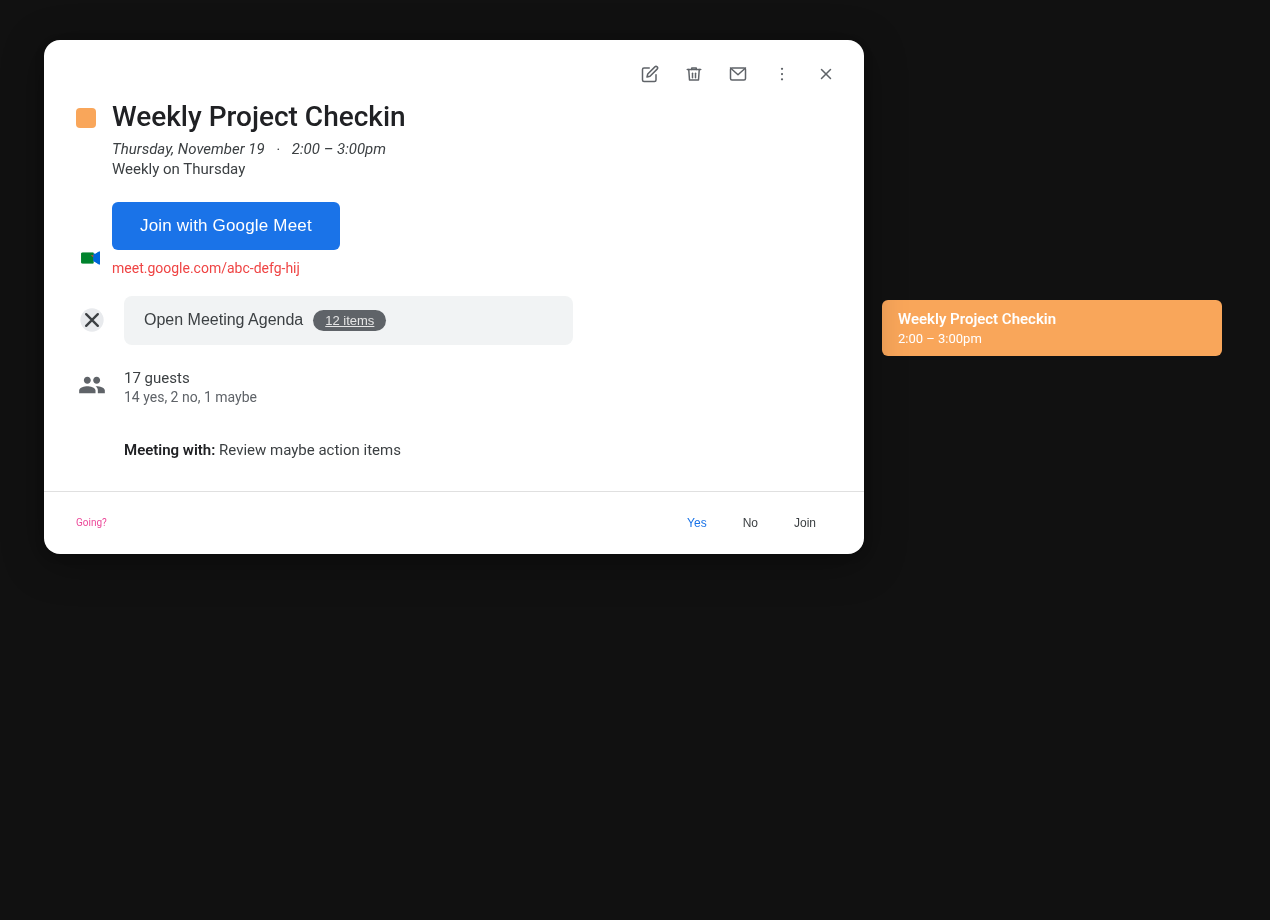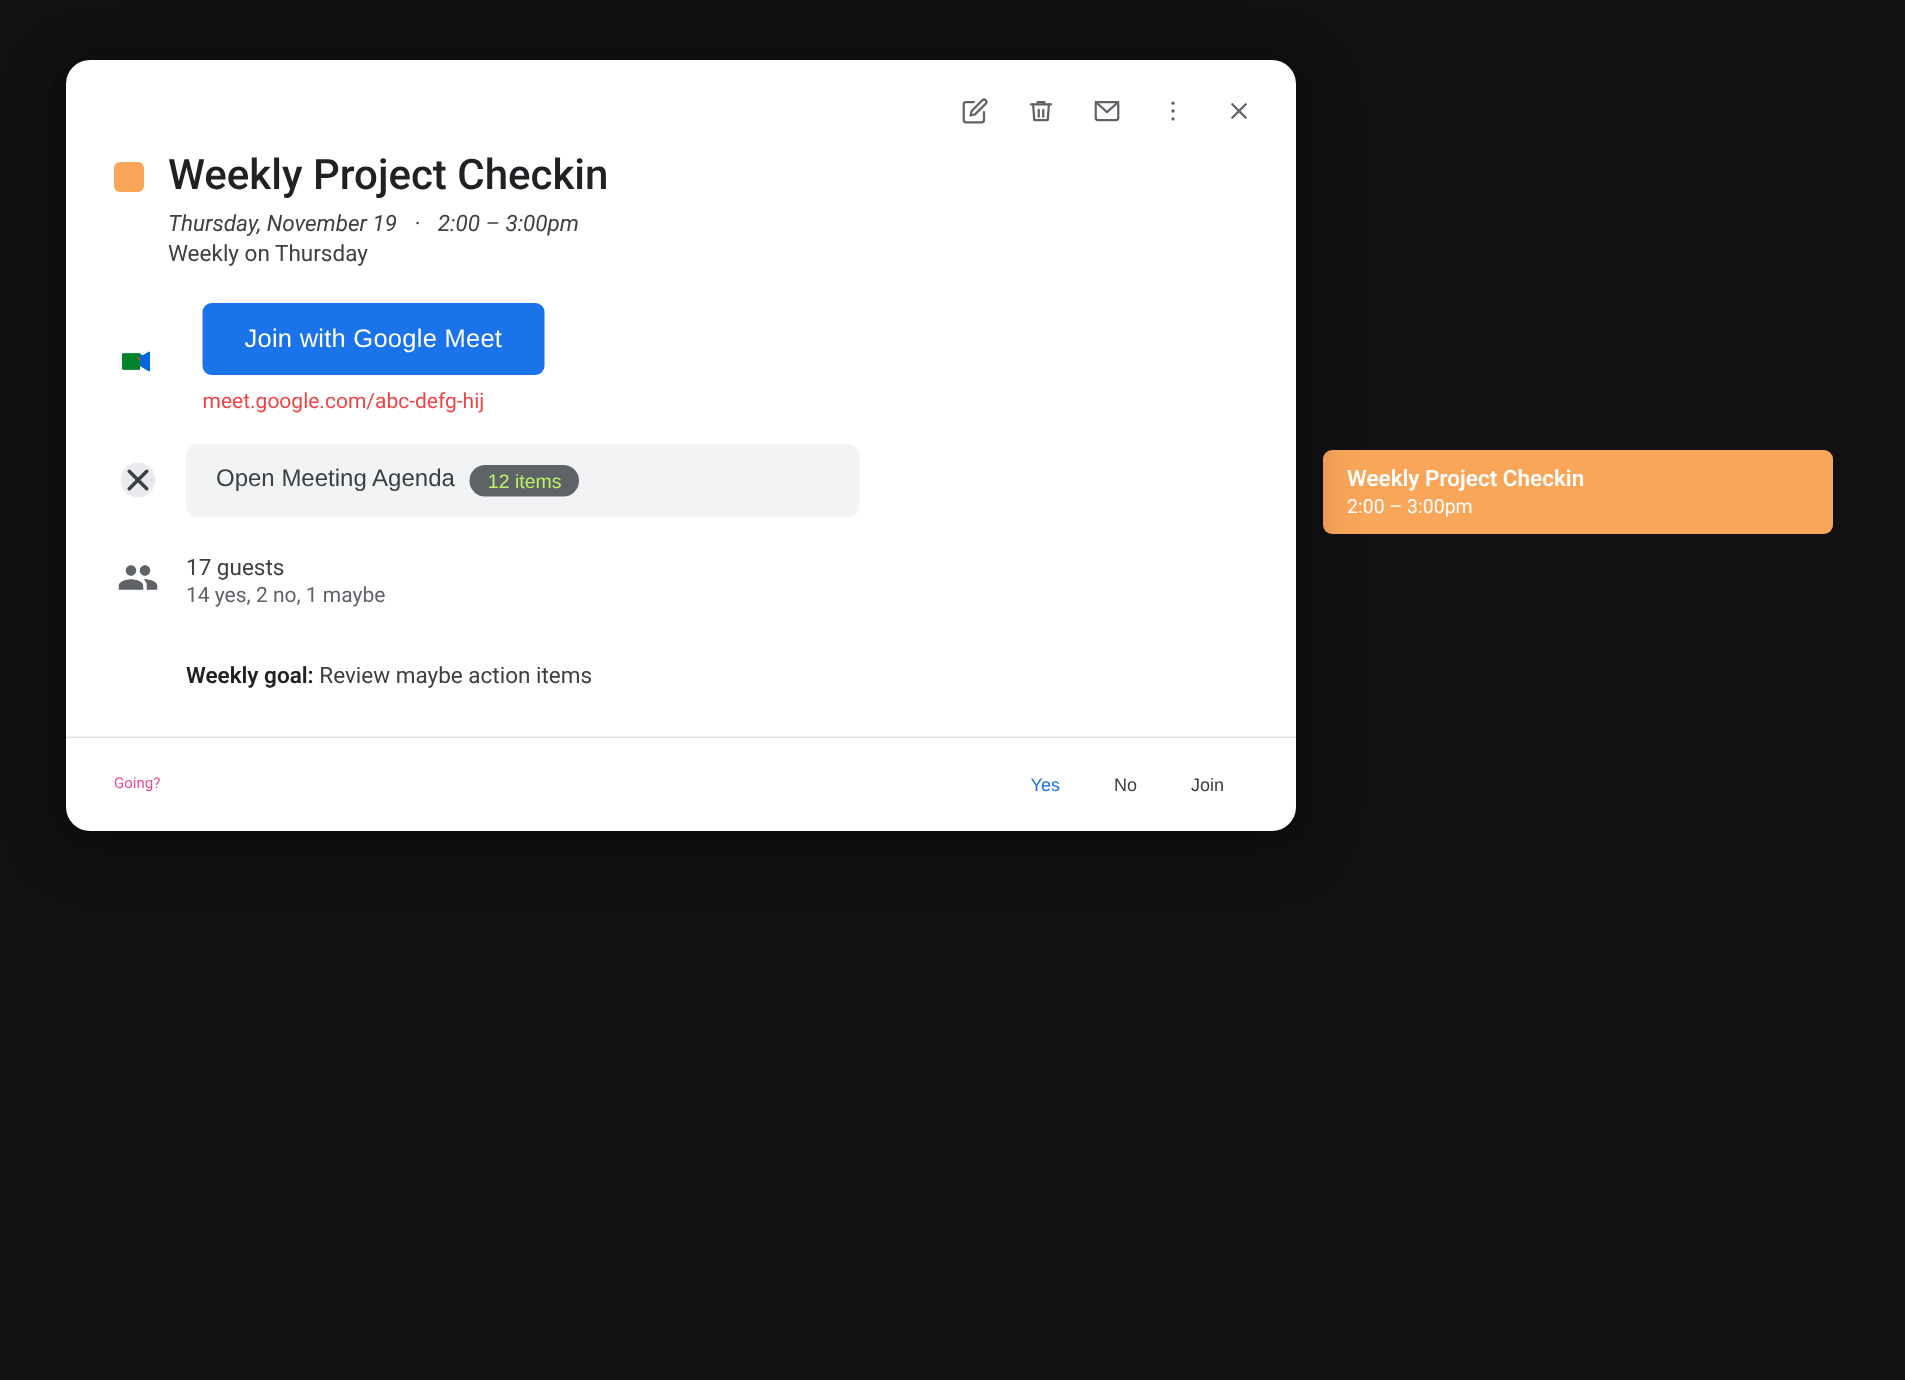--- a/index.html
+++ b/index.html
@@ -118,22 +118,22 @@
       color: #3c4043;
     }
     .dot-separator {
       margin: 0 8px;
       color: #3c4043;
     }
 
     
     .meet-section {
       display: flex;
-      align-items: center;
-      gap: 27px;
+      align-items: flex-end;
+      gap: 4px;
       margin-bottom: 20px;
     }
     .meet-icon-wrap {
       width: 32px;
       flex-shrink: 0;
       margin-top: 4px;
       display: flex;
       align-items: center;
       justify-content: center;
     }
@@ -179,25 +179,26 @@
       border: none;
       border-radius: 8px;
       padding: 14px 20px;
       font-size: 16px;
       color: #3c4043;
       cursor: pointer;
       width: 449px;
     }
     .items-badge {
       background: #5f6368;
-      color: #bef264;
+      color: #e5e5e5;
       border-radius: 12px;
       padding: 3px 12px;
       font-size: 13px;
       font-weight: 500;
+      text-decoration: underline;
     }
 
     
     .guests-section {
       display: flex;
       align-items: flex-start;
       gap: 16px;
       margin-bottom: 36px;
     }
     .guests-icon-wrap {
@@ -396,21 +397,21 @@
           <path d="M16 11c1.66 0 2.99-1.34 2.99-3S17.66 5 16 5c-1.66 0-3 1.34-3 3s1.34 3 3 3zm-8 0c1.66 0 2.99-1.34 2.99-3S9.66 5 8 5C6.34 5 5 6.34 5 8s1.34 3 3 3zm0 2c-2.33 0-7 1.17-7 3.5V19h14v-2.5c0-2.33-4.67-3.5-7-3.5zm8 0c-.29 0-.62.02-.97.05 1.16.84 1.97 1.97 1.97 3.45V19h6v-2.5c0-2.33-4.67-3.5-7-3.5z"></path>
         </svg>
       </div>
       <div class="guests-info">
         <div class="guests-count">17 guests</div>
         <div class="guests-rsvp">14 yes, 2 no, 1 maybe</div>
       </div>
     </div>
 
     <div class="meeting-goal">
-      <strong>Weekly goal:</strong><span> Review maybe action items</span>
+      <strong>Meeting with:</strong><span> Review maybe action items</span>
     </div>
 
   </div>
 
   <div class="footer">
     <span class="going-label">Going?</span>
     <div class="rsvp-buttons">
       <button class="rsvp-btn yes">Yes</button>
       <button class="rsvp-btn no">No</button>
       <button class="rsvp-btn maybe">Join</button>

